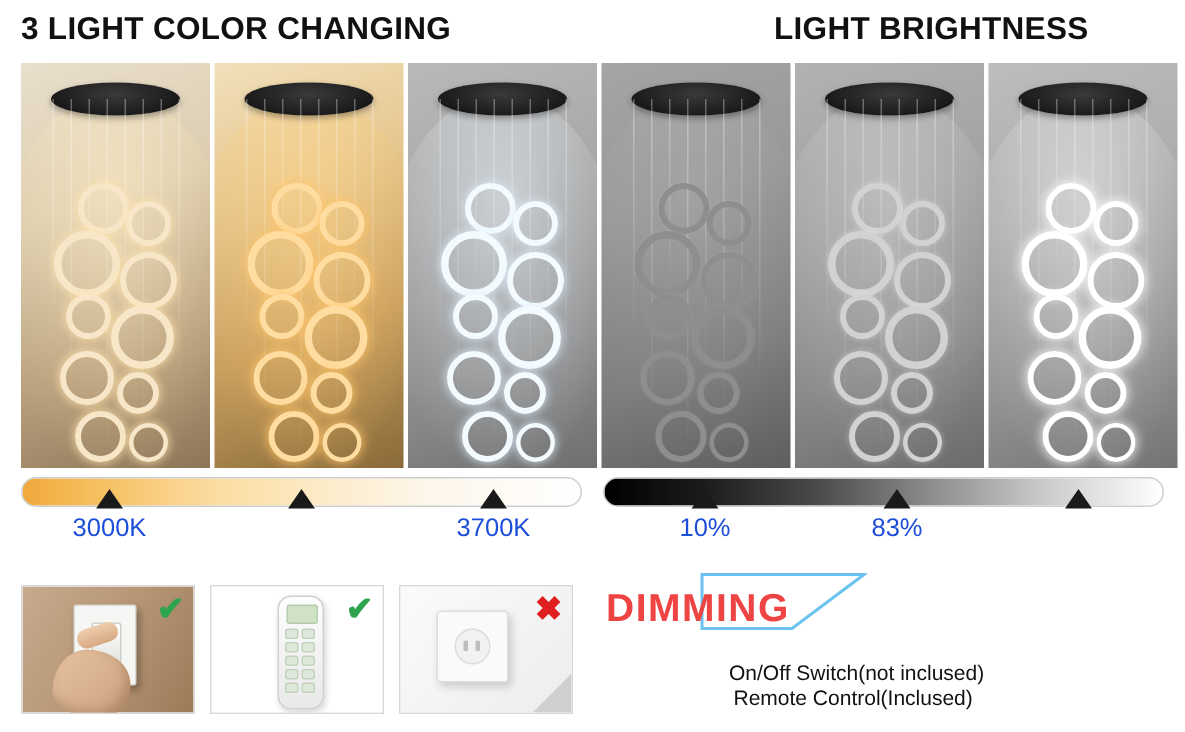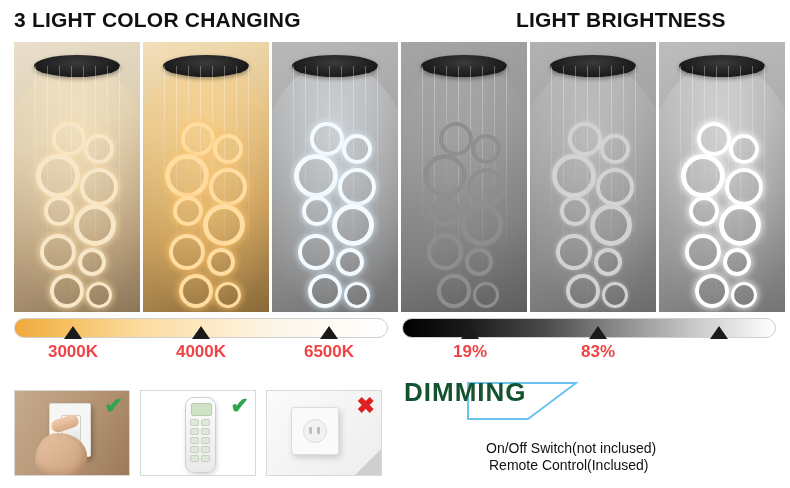--- a/index.html
+++ b/index.html
@@ -145,22 +145,22 @@
     top: 326px;
     width: 0; height: 0;
     border-left: 9px solid transparent;
     border-right: 9px solid transparent;
     border-bottom: 13px solid #1a1a1a;
   }
   .bar-label {
     position: absolute;
     top: 342px;
     font-size: 17px;
-    font-weight: 700;
-    color: #ef4444;
+    font-weight: 400;
+    color: #1d4ed8;
     text-align: center;
     white-space: nowrap;
   }
 
   
   .thumb {
     position: absolute;
     top: 390px;
     height: 86px;
     border: 1px solid #d8d8d8;
@@ -278,25 +278,25 @@
     font-weight: 700;
     line-height: 1;
   }
   .mark-ok { color: #2ea44f; }
   .mark-no { color: #e02020; }
 
   
   #dimming-word {
     position: absolute;
     left: 404px;
-    top: 377px;
+    top: 390px;
     font-size: 26px;
     font-weight: 700;
     letter-spacing: 1px;
-    color: #14532d;
+    color: #ef4444;
     white-space: nowrap;
   }
   #dimming-arrow {
     position: absolute;
     left: 466px;
     top: 381px;
     width: 112px;
     height: 40px;
   }
   .caption {
@@ -468,28 +468,27 @@
       <div class="ring ring-d100" style="left:36px;top:232px;width:34px;height:34px;border-width:4px"></div>
       <div class="ring ring-d100" style="left:72px;top:240px;width:26px;height:26px;border-width:3px"></div>
     </div>
   </div>
 
   <div class="bar" id="cct-bar"></div>
   <div class="marker" style="left:64px"></div>
   <div class="marker" style="left:192px"></div>
   <div class="marker" style="left:320px"></div>
   <div class="bar-label" style="left:23px;  width:100px">3000K</div>
-  <div class="bar-label" style="left:151px; width:100px">4000K</div>
-  <div class="bar-label" style="left:279px; width:100px">6500K</div>
+  <div class="bar-label" style="left:279px; width:100px">3700K</div>
 
   <div class="bar" id="dim-bar"></div>
   <div class="marker" style="left:461px"></div>
   <div class="marker" style="left:589px"></div>
   <div class="marker" style="left:710px"></div>
-  <div class="bar-label" style="left:420px; width:100px">19%</div>
+  <div class="bar-label" style="left:420px; width:100px">10%</div>
   <div class="bar-label" style="left:548px; width:100px">83%</div>
 
   <div class="thumb" id="thumb-switch">
     <div class="switch-scene"></div>
     <div class="switch-plate">
       <div class="switch-rocker"></div>
     </div>
     <div class="hand"></div>
     <div class="finger"></div>
     <div class="mark mark-ok" style="right:6px;top:4px">✔</div>

